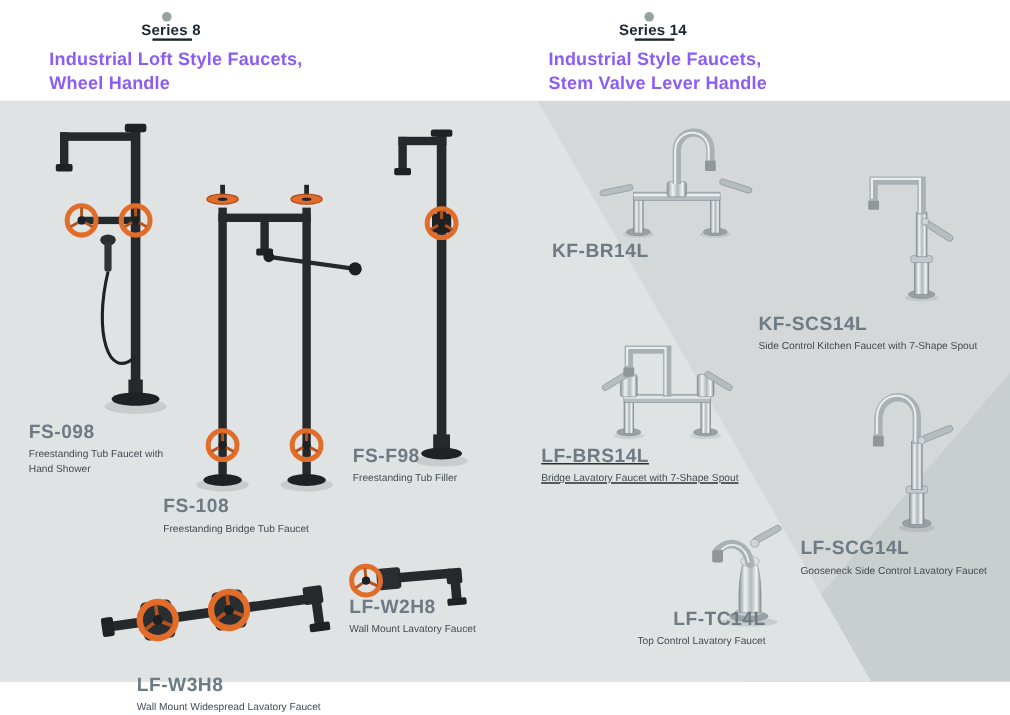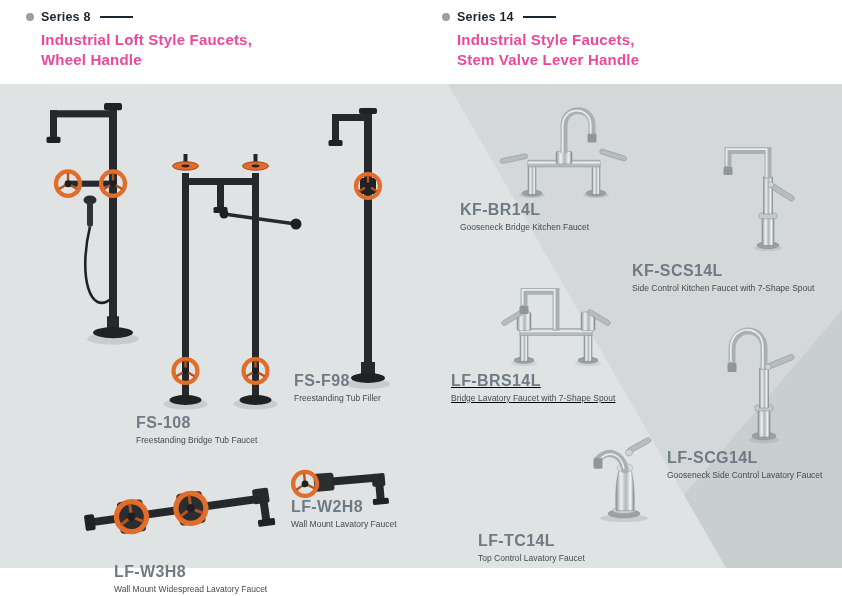--- a/index.html
+++ b/index.html
@@ -3,25 +3,25 @@
 <meta charset="utf-8">
 <style>
   html,body { margin:0; padding:0; background:#ffffff; }
   .stage {
     position:relative; width:842px; height:596px; overflow:hidden;
     background:#ffffff;
     font-family:"Liberation Sans", sans-serif;
   }
   .bg { position:absolute; left:0; top:0; }
   .sec-head { position:absolute; }
-  .series-row { display:flex; align-items:center; }
+  .series-row { display:flex; align-items:center;flex-direction:column; }
   .bullet { width:8px; height:8px; border-radius:50%; background:#97a29b; flex:0 0 auto; }
   .series-label { font-size:12.5px; font-weight:bold; color:#1c2630; margin-left:7px; letter-spacing:.2px; }
   .series-line { width:33px; height:2px; background:#1c2630; margin-left:9px; }
-  .sec-title { margin:6px 0 0 15px; font-size:15px; font-weight:bold; color:#ec4899; line-height:1.3; letter-spacing:.2px; }
+  .sec-title { margin:6px 0 0 15px; font-size:15px; font-weight:bold; color:#8b5cf6; line-height:1.3; letter-spacing:.2px; }
   .art { position:absolute; }
   .plabel { position:absolute; }
   .code { font-size:16px; font-weight:bold; color:#6f7b84; letter-spacing:.4px; margin-bottom:3px; }
   .pdesc { font-size:8.5px; color:#434b51; line-height:1.4; }
 </style>
 </head>
 <body>
 
 <div class="stage">
 
@@ -315,20 +315,24 @@
       <path d="M53,48 C50,30 35,26 26,37" fill="none" stroke="#a9b1b5" stroke-width="7.5" stroke-linecap="round"></path>
       <path d="M52,47 C49.5,31 37,28 29,36" fill="none" stroke="#e9edee" stroke-width="1.6"></path>
       <rect x="21.5" y="36" width="9" height="11" rx="1.5" fill="#8f979b"></rect>
     </g>
     <g>
       <rect x="56" y="25.5" width="26" height="5.5" rx="2.7" fill="#b6bdc0" stroke="#868e92" stroke-width="0.5" transform="rotate(-30 57 28.5)"></rect>
       <circle cx="57" cy="30" r="3.5" fill="#cfd4d6" stroke="#868e92" stroke-width="0.5"></circle>
     </g>
   </svg>
 
+  <div class="plabel" style="left:24px; top:352px; width:118px;">
+    <div class="code">FS-098</div>
+    <div class="pdesc">Freestanding Tub Faucet with Hand Shower</div>
+  </div>
 
   <div class="plabel" style="left:136px; top:414px; width:160px;">
     <div class="code">FS-108</div>
     <div class="pdesc">Freestanding Bridge Tub Faucet</div>
   </div>
 
   <div class="plabel" style="left:294px; top:372px; width:120px;">
     <div class="code">FS-F98</div>
     <div class="pdesc">Freestanding Tub Filler</div>
   </div>
@@ -338,36 +342,35 @@
     <div class="pdesc">Wall Mount Widespread Lavatory Faucet</div>
   </div>
 
   <div class="plabel" style="left:291px; top:498px; width:135px;">
     <div class="code">LF-W2H8</div>
     <div class="pdesc">Wall Mount Lavatory Faucet</div>
   </div>
 
   <div class="plabel" style="left:460px; top:201px; width:190px;">
     <div class="code">KF-BR14L</div>
-    <div class="pdesc">Gooseneck Bridge Kitchen Faucet</div>
   </div>
 
   <div class="plabel" style="left:632px; top:262px; width:210px;">
     <div class="code">KF-SCS14L</div>
     <div class="pdesc">Side Control Kitchen Faucet with 7-Shape Spout</div>
   </div>
 
   <div class="plabel" style="left:451px; top:372px; width:205px;text-decoration:underline;">
     <div class="code">LF-BRS14L</div>
     <div class="pdesc">Bridge Lavatory Faucet with 7-Shape Spout</div>
   </div>
 
   <div class="plabel" style="left:667px; top:449px; width:180px;">
     <div class="code">LF-SCG14L</div>
     <div class="pdesc">Gooseneck Side Control Lavatory Faucet</div>
   </div>
 
-  <div class="plabel" style="left:478px; top:532px; width:160px;">
+  <div class="plabel" style="left:478px; top:508px; width:160px;text-align:right;">
     <div class="code">LF-TC14L</div>
     <div class="pdesc">Top Control Lavatory Faucet</div>
   </div>
 
 </div>
 
 </body></html>

